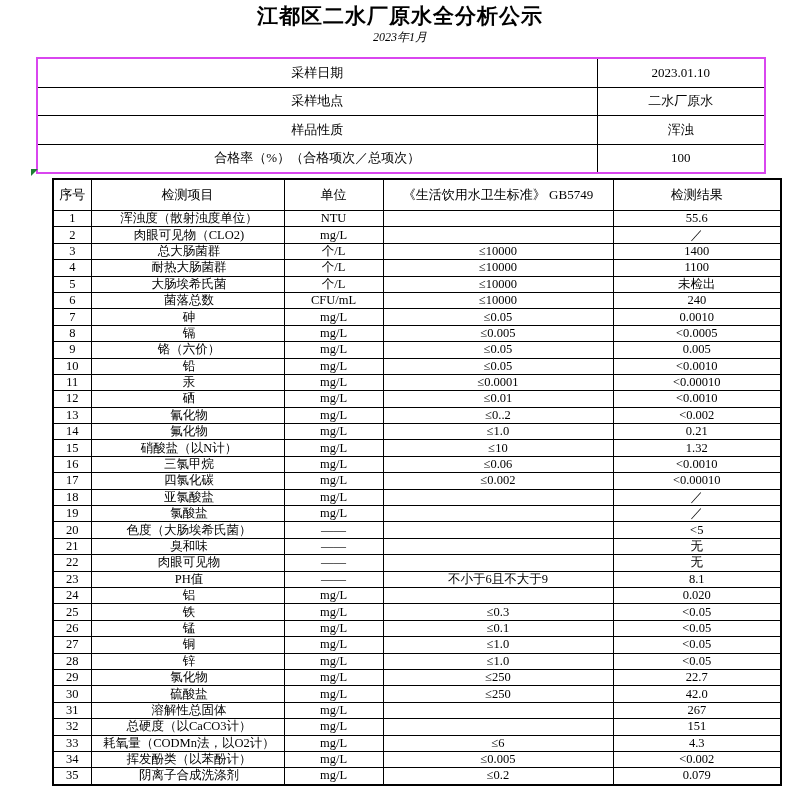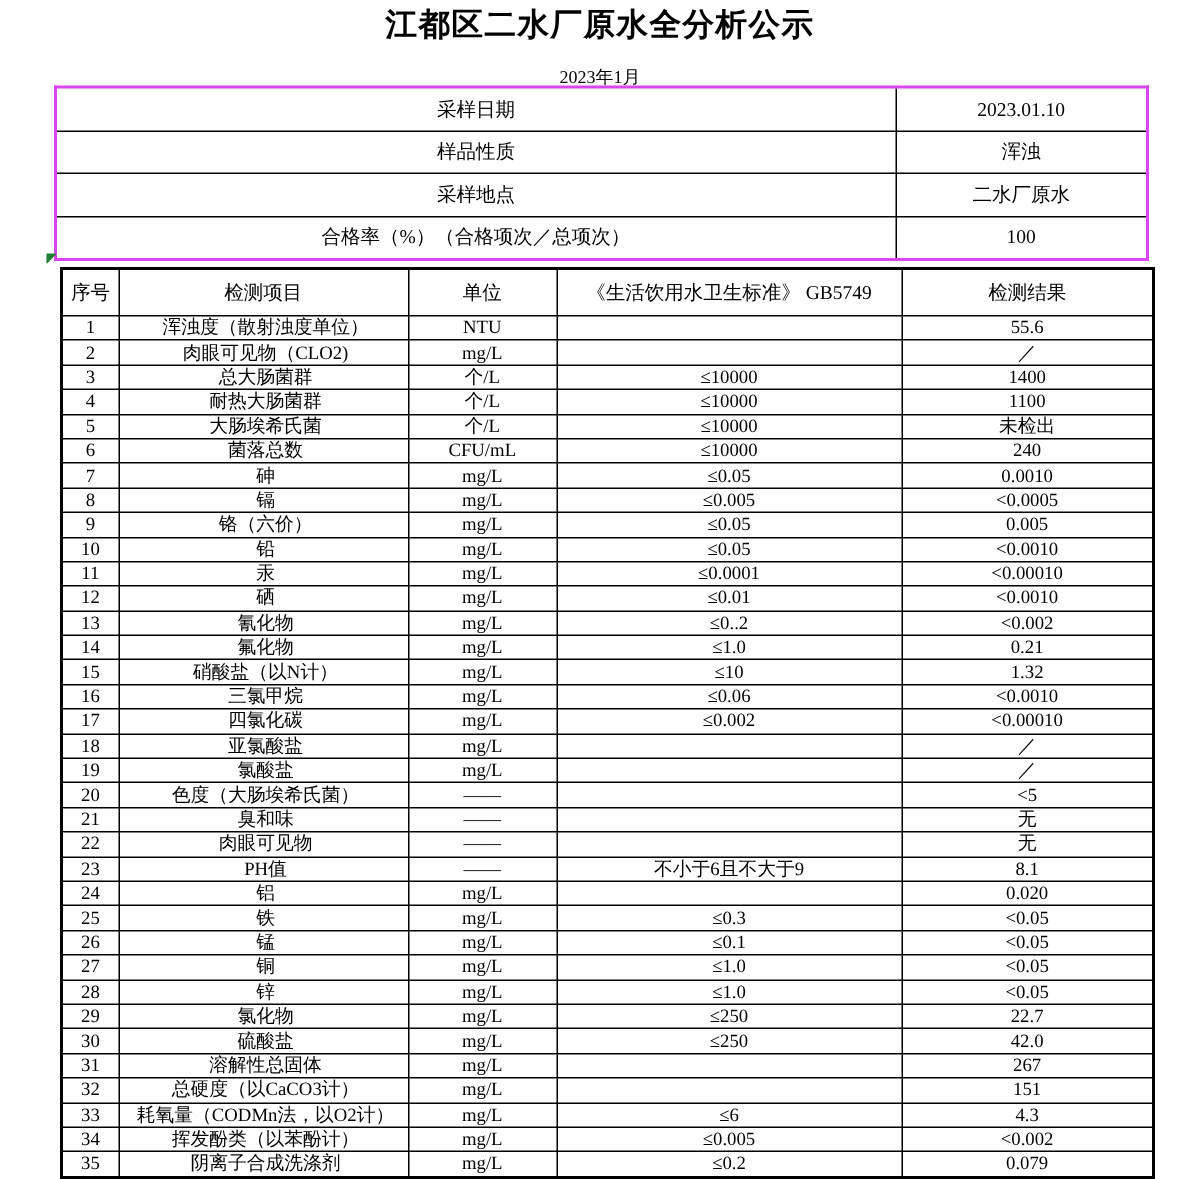--- a/index.html
+++ b/index.html
@@ -6,33 +6,33 @@
   body{
     width:800px;height:786px;background:#ffffff;color:#000;
     font-family:"Liberation Serif","DejaVu Serif",serif;
     overflow:hidden;position:relative;
   }
   .page{position:relative;width:800px;height:786px;}
   .title{
     text-align:center;font-size:21px;font-weight:bold;letter-spacing:1px;
     padding-top:4px;line-height:24px;
   }
-  .subtitle{text-align:center;font-size:12px;line-height:15px;margin-top:16px;}
+  .subtitle{text-align:center;font-size:12px;line-height:15px;margin-top:2px;font-style:italic;}
 
   table{border-collapse:collapse;table-layout:fixed;background:#fff;}
   td,th{border:1px solid #000;padding:0;overflow:hidden;white-space:nowrap;}
 
   
   .info{position:absolute;left:36px;top:57px;width:728px;border:2px solid #d946ef;}
   .info td{height:27.5px;font-size:13px;text-align:center;vertical-align:middle;}
   .col-info-label{width:560px;}
   .col-info-value{width:168px;}
 
   
-  .main{position:absolute;left:40px;top:178px;width:728px;border:2px solid #000;}
+  .main{position:absolute;left:52px;top:178px;width:728px;border:2px solid #000;}
   .main th{
     height:30px;font-size:13px;font-weight:normal;text-align:center;vertical-align:middle;
   }
   .main tbody td{
     height:15.4px;line-height:15px;font-size:12.5px;text-align:center;vertical-align:middle;
   }
   .t-item{text-align:center;padding-left:3px !important;}
   .c-index{width:38px;}
   .c-item{width:193px;}
   .c-unit{width:99px;}
@@ -57,26 +57,26 @@
     <colgroup>
       <col class="col-info-label">
       <col class="col-info-value">
     </colgroup>
     <tbody id="info-tbody">
         <tr>
           <td class="i-label">采样日期</td>
           <td class="i-value">2023.01.10</td>
         </tr>
         <tr>
+          <td class="i-label">采样地点</td>
+          <td class="i-value">二水厂原水</td>
+        </tr>
+        <tr>
           <td class="i-label">样品性质</td>
           <td class="i-value">浑浊</td>
-        </tr>
-        <tr>
-          <td class="i-label">采样地点</td>
-          <td class="i-value">二水厂原水</td>
         </tr>
         <tr>
           <td class="i-label">合格率（%）（合格项次／总项次）</td>
           <td class="i-value">100</td>
         </tr>
       </tbody>
   </table>
 
   <div class="corner-marker" style="border-top-color: rgb(30, 126, 52);"></div>
 

